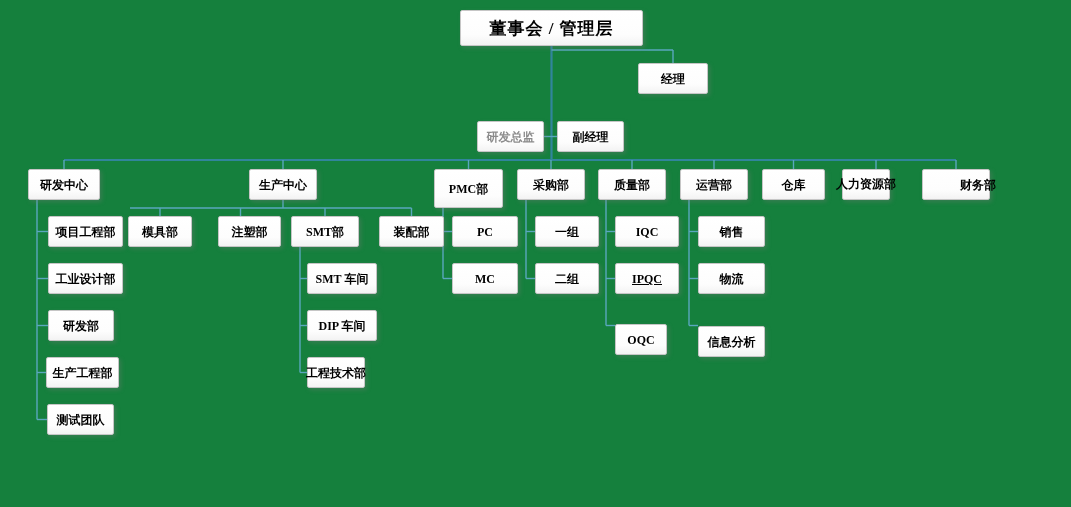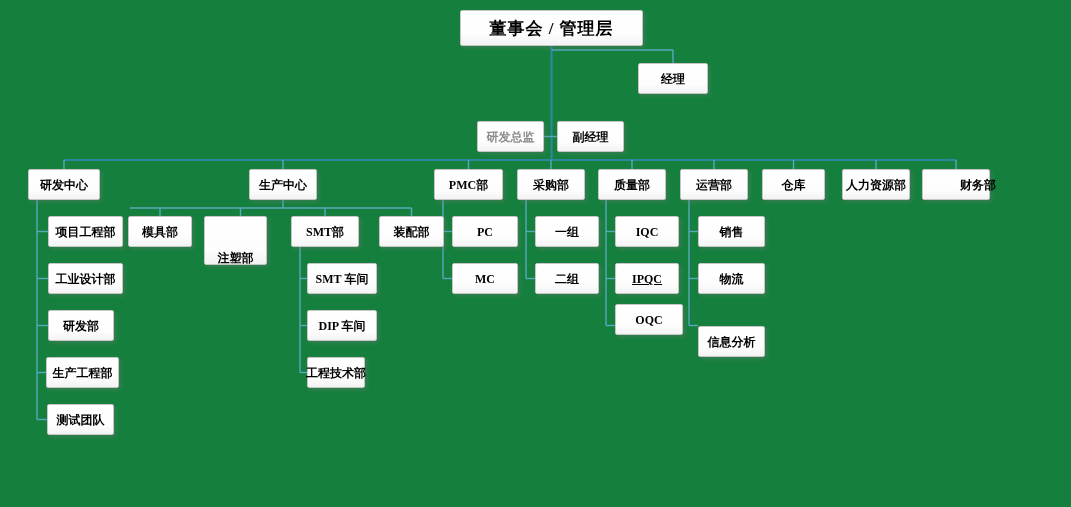--- a/index.html
+++ b/index.html
@@ -113,36 +113,36 @@
     </div>
     <div class="org-node" style="left: 557px; top: 121px; width: 67px; height: 31px;">
       <span>副经理</span>
     </div>
     <div class="org-node" style="left: 28px; top: 169px; width: 72px; height: 31px;">
       <span>研发中心</span>
     </div>
     <div class="org-node" style="left: 249px; top: 169px; width: 68px; height: 31px;">
       <span>生产中心</span>
     </div>
-    <div class="org-node" style="left: 434px; top: 169px; width: 69px; height: 31px; justify-content: center;">
+    <div class="org-node" style="left: 434px; top: 169px; width: 69px; height: 39px; justify-content: center;">
       <span>PMC部</span>
     </div>
     <div class="org-node" style="left: 517px; top: 169px; width: 68px; height: 31px;">
       <span>采购部</span>
     </div>
     <div class="org-node" style="left: 598px; top: 169px; width: 68px; height: 31px;">
       <span>质量部</span>
     </div>
     <div class="org-node" style="left: 680px; top: 169px; width: 68px; height: 31px;">
       <span>运营部</span>
     </div>
     <div class="org-node" style="left: 762px; top: 169px; width: 63px; height: 31px;">
       <span>仓库</span>
     </div>
-    <div class="org-node" style="left: 842px; top: 169px; width: 68px; height: 31px;">
+    <div class="org-node" style="left: 842px; top: 169px; width: 48px; height: 31px; font-family: Liberation Mono, monospace;">
       <span>人力资源部</span>
     </div>
     <div class="org-node" style="left: 922px; top: 169px; width: 68px; height: 31px; padding-left: 44px;">
       <span>财务部</span>
     </div>
     <div class="org-node" style="left: 48px; top: 216px; width: 75px; height: 31px;">
       <span>项目工程部</span>
     </div>
     <div class="org-node" style="left: 48px; top: 263px; width: 75px; height: 31px;">
       <span>工业设计部</span>
@@ -152,21 +152,21 @@
     </div>
     <div class="org-node" style="left: 46px; top: 357px; width: 73px; height: 31px;">
       <span>生产工程部</span>
     </div>
     <div class="org-node" style="left: 47px; top: 404px; width: 67px; height: 31px;">
       <span>测试团队</span>
     </div>
     <div class="org-node" style="left: 128px; top: 216px; width: 64px; height: 31px;">
       <span>模具部</span>
     </div>
-    <div class="org-node" style="left: 204px; top: 216px; width: 63px; height: 49px; align-items: flex-end;">
+    <div class="org-node" style="left: 218px; top: 216px; width: 63px; height: 31px;">
       <span>注塑部</span>
     </div>
     <div class="org-node" style="left: 291px; top: 216px; width: 68px; height: 31px;">
       <span>SMT部</span>
     </div>
     <div class="org-node" style="left: 379px; top: 216px; width: 65px; height: 31px;">
       <span>装配部</span>
     </div>
     <div class="org-node" style="left: 307px; top: 263px; width: 70px; height: 31px;">
       <span>SMT 车间</span>
@@ -188,21 +188,21 @@
     </div>
     <div class="org-node" style="left: 535px; top: 263px; width: 64px; height: 31px;">
       <span>二组</span>
     </div>
     <div class="org-node" style="left: 615px; top: 216px; width: 64px; height: 31px;">
       <span>IQC</span>
     </div>
     <div class="org-node" style="left: 615px; top: 263px; width: 64px; height: 31px; text-decoration: underline;">
       <span>IPQC</span>
     </div>
-    <div class="org-node" style="left: 615px; top: 304px; width: 68px; height: 31px; text-align: center;">
+    <div class="org-node" style="left: 615px; top: 324px; width: 52px; height: 31px; text-align: center;">
       <span>OQC</span>
     </div>
     <div class="org-node" style="left: 698px; top: 216px; width: 67px; height: 31px;">
       <span>销售</span>
     </div>
     <div class="org-node" style="left: 698px; top: 263px; width: 67px; height: 31px;">
       <span>物流</span>
     </div>
     <div class="org-node" style="left: 698px; top: 310px; width: 67px; height: 31px; margin-top: 16px;">
       <span>信息分析</span>

